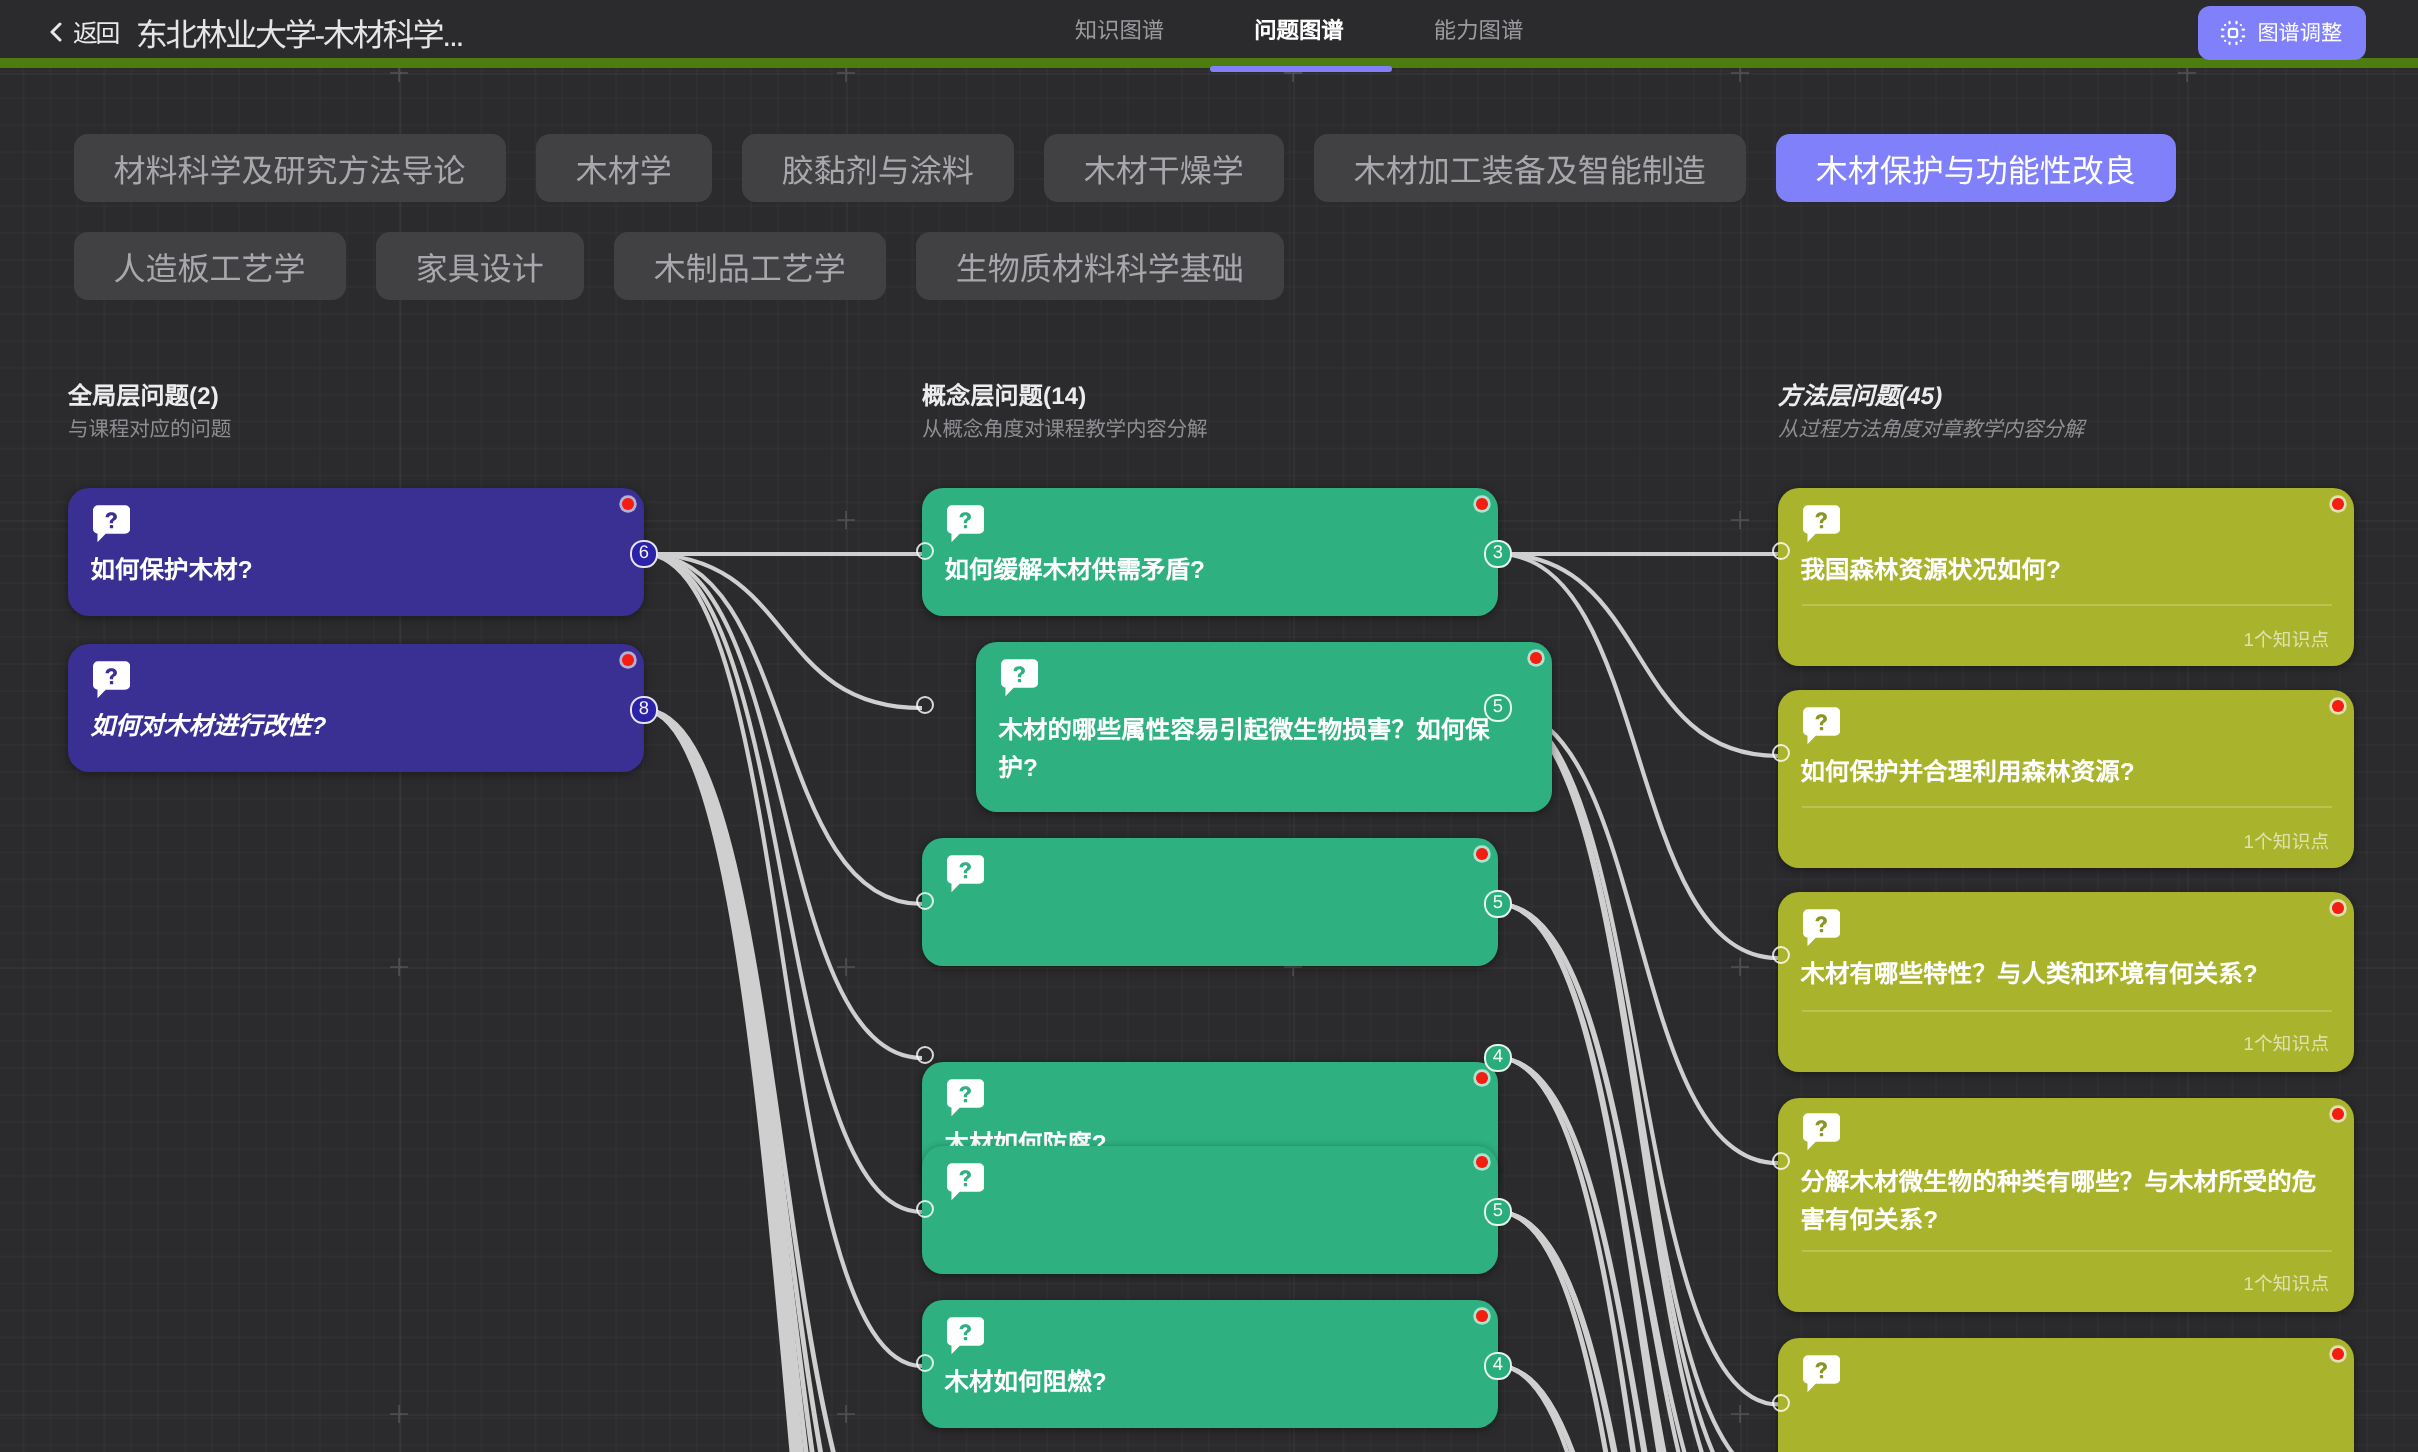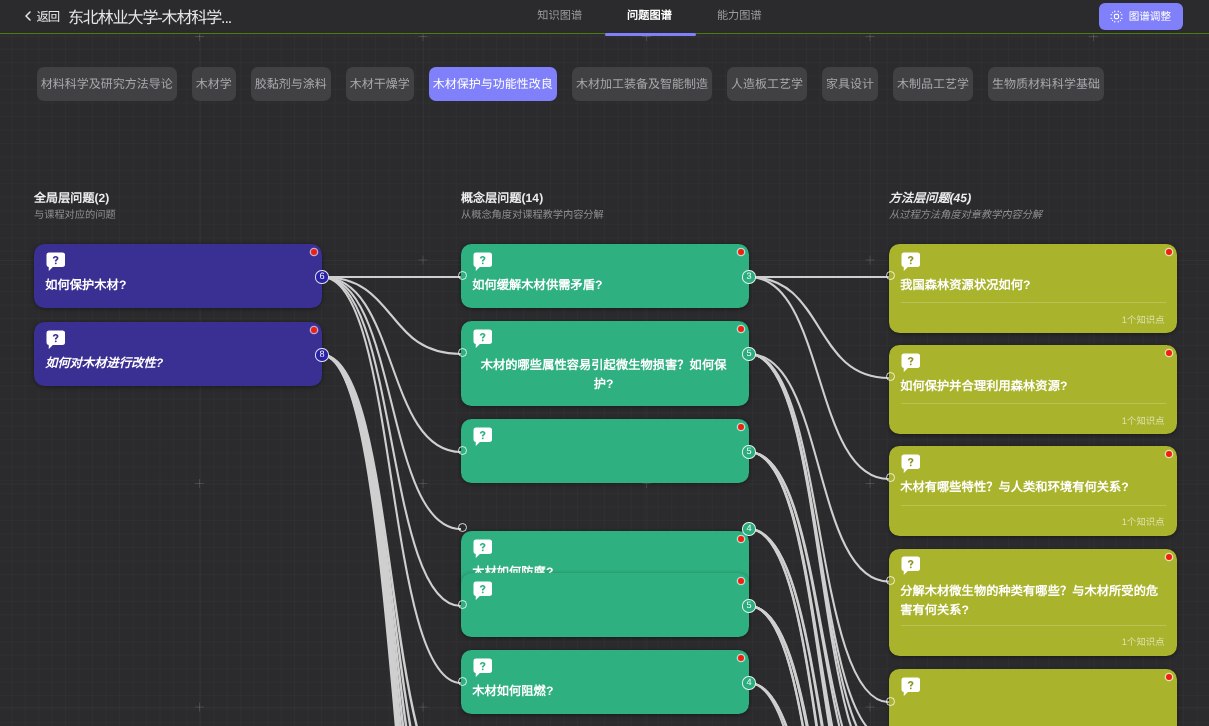--- a/index.html
+++ b/index.html
@@ -3,42 +3,42 @@
 <meta charset="utf-8">
 <title>问题图谱</title>
 <style>
   *{box-sizing:border-box;margin:0;padding:0}
   html,body{width:1209px;height:726px;overflow:hidden;background:#2b2b2d;
     font-family:"Liberation Sans","DejaVu Sans",sans-serif;-webkit-font-smoothing:antialiased;text-rendering:geometricPrecision;font-kerning:none}
   #app{position:relative;width:1209px;height:726px;overflow:hidden}
 
   
   .topbar{position:absolute;left:0;top:0;width:1209px;height:34px;background:#2b2b2d;
-    border-bottom:1px solid #4d7c0f;z-index:40;overflow:visible}
+    border-bottom:5px solid #4d7c0f;z-index:40;overflow:visible}
   .tb-left{position:absolute;left:22.5px;top:0;height:32px;display:flex;align-items:center;gap:0px}
   .back-btn{display:flex;align-items:center;gap:4px;cursor:pointer}
   .back-chev{width:10px;height:10px;display:block}
   .back-label{font-size:12.4px;color:#eaeaec;letter-spacing:-1.2px}
   .crumb-title{font-size:16px;color:#e5e5e7;margin-left:9px;letter-spacing:-1.1px}
   .tabs{position:absolute;left:45px;top:-2px;width:1209px;height:33px;display:flex;
     justify-content:center;align-items:center;gap:45px}
   .tab{position:relative;height:33px;display:flex;align-items:center;font-size:11.2px;
     color:#9b9b9f;cursor:pointer;padding:0}
   .tab.active{color:#fff;font-weight:bold}
   .tab.active:after{content:"";position:absolute;left:-22px;right:-24px;top:34.8px;height:3.7px;
     background:#8080fa;border-radius:2px}
   .adjust-btn{position:absolute;left:1098.7px;top:2.5px;height:27px;width:84.3px;background:#8080fa;
     border-radius:6px;display:flex;align-items:center;gap:6px;padding:0 0 0 11px;cursor:pointer}
   .adjust-btn .lbl{font-size:10.6px;color:#fff;letter-spacing:0px}
 
   
   .chiprow{position:absolute;left:0;top:33px;width:1209px;padding:33.5px 0 0 36.8px;z-index:30;pointer-events:none}
   .chips{display:flex;flex-wrap:wrap;gap:15px;width:1125px}
-  .chip{pointer-events:auto;height:34px;border-radius:7px;background:#414144;color:#a8a8ac;font-size:12px;
-    display:flex;align-items:center;padding:0 4px;cursor:pointer;white-space:nowrap}
+  .chip{pointer-events:auto;height:34px;border-radius:7px;background:#414144;color:#a8a8ac;font-size:16px;
+    display:flex;align-items:center;padding:0 20px;cursor:pointer;white-space:nowrap}
   .chip.active{background:#8080fa;color:#fff}
 
   
   .canvas{position:absolute;left:0;top:33px;width:1209px;height:693px;overflow:hidden;z-index:1}
   .grid{position:absolute;left:0;top:0;width:1209px;height:693px;
     background-image:
       linear-gradient(to right, rgba(255,255,255,.018) 1px, transparent 1px),
       linear-gradient(to bottom, rgba(255,255,255,.018) 1px, transparent 1px),
       linear-gradient(to right, rgba(255,255,255,.032) 1px, transparent 1px),
       linear-gradient(to bottom, rgba(255,255,255,.032) 1px, transparent 1px);
@@ -112,22 +112,22 @@
       <span class="lbl">图谱调整</span>
     </div>
   </div>
 
   <div class="chiprow">
     <div class="chips" id="chips">
         <div class="chip">材料科学及研究方法导论</div>
         <div class="chip">木材学</div>
         <div class="chip">胶黏剂与涂料</div>
         <div class="chip">木材干燥学</div>
+        <div class="chip">木材加工装备及智能制造</div>
         <div class="chip active">木材保护与功能性改良</div>
-        <div class="chip">木材加工装备及智能制造</div>
         <div class="chip">人造板工艺学</div>
         <div class="chip">家具设计</div>
         <div class="chip">木制品工艺学</div>
         <div class="chip">生物质材料科学基础</div>
       </div>
   </div>
 
   <div class="canvas">
     <div class="grid"></div>
     <svg class="crosses" id="crosses">
@@ -214,21 +214,21 @@
           <svg class="qicon" viewBox="0 0 20 20">
             <path d="M3.1 0.6h13.8a2.6 2.6 0 0 1 2.6 2.6v9.4a2.6 2.6 0 0 1-2.6 2.6H7.0L2.8 19.5V15.2H3.1A2.6 2.6 0 0 1 0.5 12.6V3.2A2.6 2.6 0 0 1 3.1 0.6z" fill="#fff"></path>
             <path d="M9.9 4.2c-1.75 0-2.93 1.0-2.98 2.5h1.78c0.05-0.64 0.5-1.0 1.18-1.0 0.62 0 1.0 0.33 1.0 0.84 0 0.43-0.2 0.68-0.82 1.08-0.74 0.47-1.02 0.95-0.97 1.74l0.02 0.42h1.66v-0.33c0-0.45 0.16-0.68 0.82-1.1 0.74-0.46 1.13-1.03 1.13-1.86 0-1.33-1.12-2.29-2.82-2.29z" fill="#2eb081"></path>
             <rect x="9.1" y="10.7" width="1.72" height="1.72" rx="0.45" fill="#2eb081"></rect>
           </svg>
           <div class="reddot"></div>
           <div class="ntext" style="top:32px">如何缓解木材供需矛盾?</div>
         </div>
         <div class="handle" style="left: 458.4px; top: 238.3px;"></div>
         <div class="badge" style="left: 742.4px; top: 237.4px; background: rgb(42, 173, 124); border: 1.25px solid rgba(255, 255, 255, 0.88);">3</div>
-        <div class="node green" style="left: 461px; top: 288px; width: 288px; height: 85px; text-align: center;">
+        <div class="node green" style="left: 488px; top: 288px; width: 288px; height: 85px;">
           <svg class="qicon" viewBox="0 0 20 20">
             <path d="M3.1 0.6h13.8a2.6 2.6 0 0 1 2.6 2.6v9.4a2.6 2.6 0 0 1-2.6 2.6H7.0L2.8 19.5V15.2H3.1A2.6 2.6 0 0 1 0.5 12.6V3.2A2.6 2.6 0 0 1 3.1 0.6z" fill="#fff"></path>
             <path d="M9.9 4.2c-1.75 0-2.93 1.0-2.98 2.5h1.78c0.05-0.64 0.5-1.0 1.18-1.0 0.62 0 1.0 0.33 1.0 0.84 0 0.43-0.2 0.68-0.82 1.08-0.74 0.47-1.02 0.95-0.97 1.74l0.02 0.42h1.66v-0.33c0-0.45 0.16-0.68 0.82-1.1 0.74-0.46 1.13-1.03 1.13-1.86 0-1.33-1.12-2.29-2.82-2.29z" fill="#2eb081"></path>
             <rect x="9.1" y="10.7" width="1.72" height="1.72" rx="0.45" fill="#2eb081"></rect>
           </svg>
           <div class="reddot"></div>
           <div class="ntext" style="top:35px">木材的哪些属性容易引起微生物损害？如何保护?</div>
         </div>
         <div class="handle" style="left: 458.4px; top: 315.3px;"></div>
         <div class="badge" style="left: 742.4px; top: 314.4px; background: rgb(42, 173, 124); border: 1.25px solid rgba(255, 255, 255, 0.88);">5</div>

